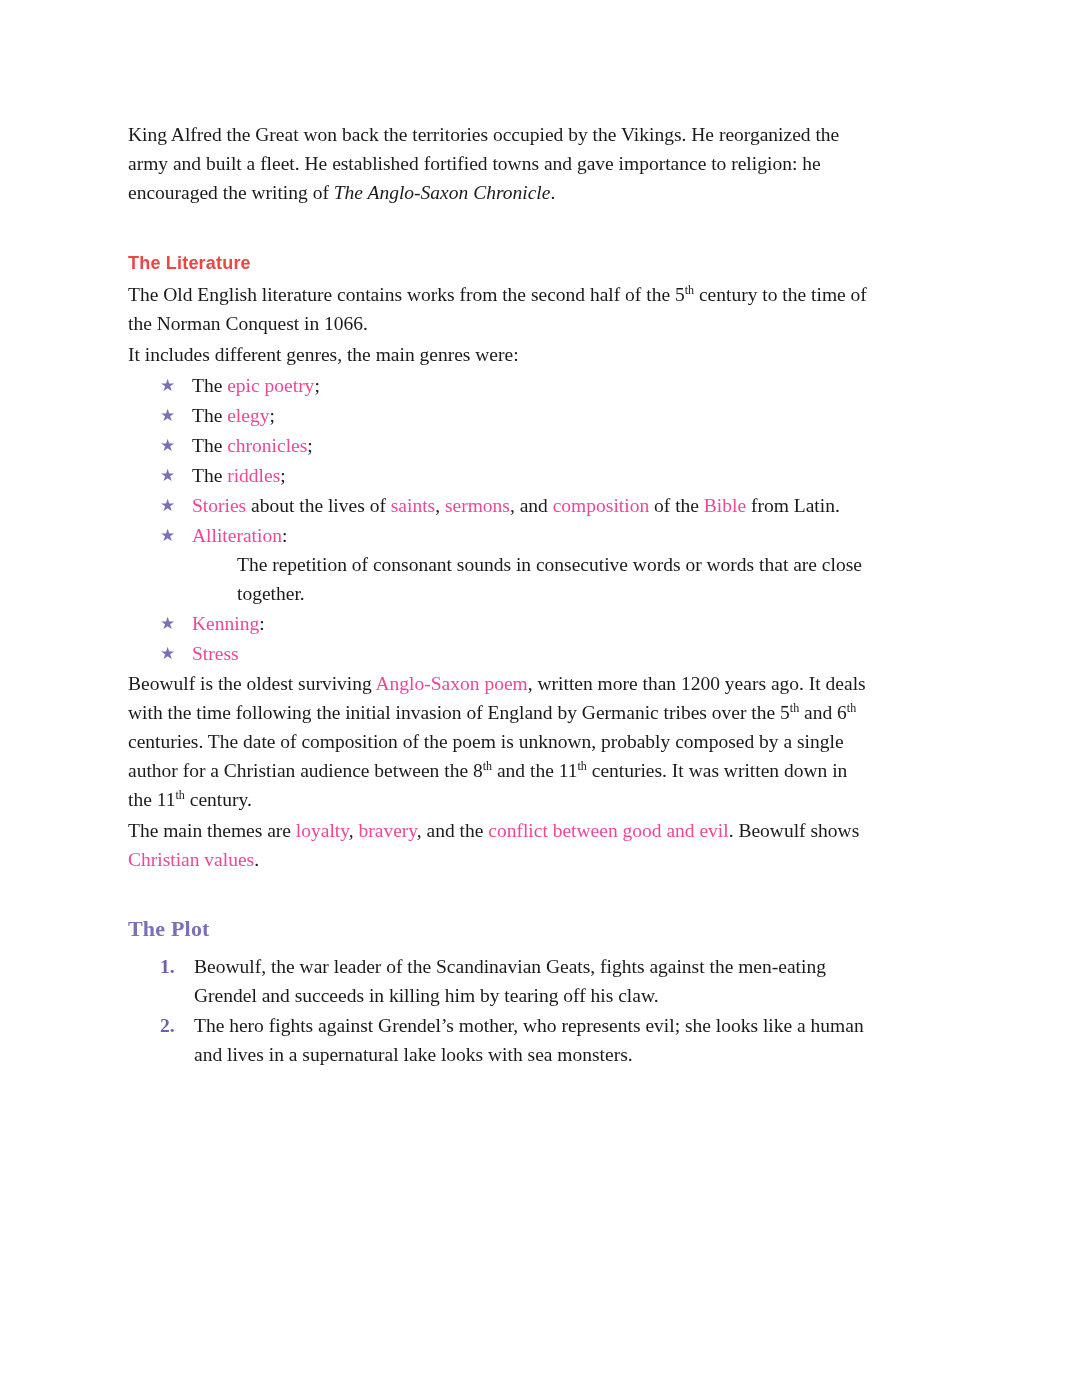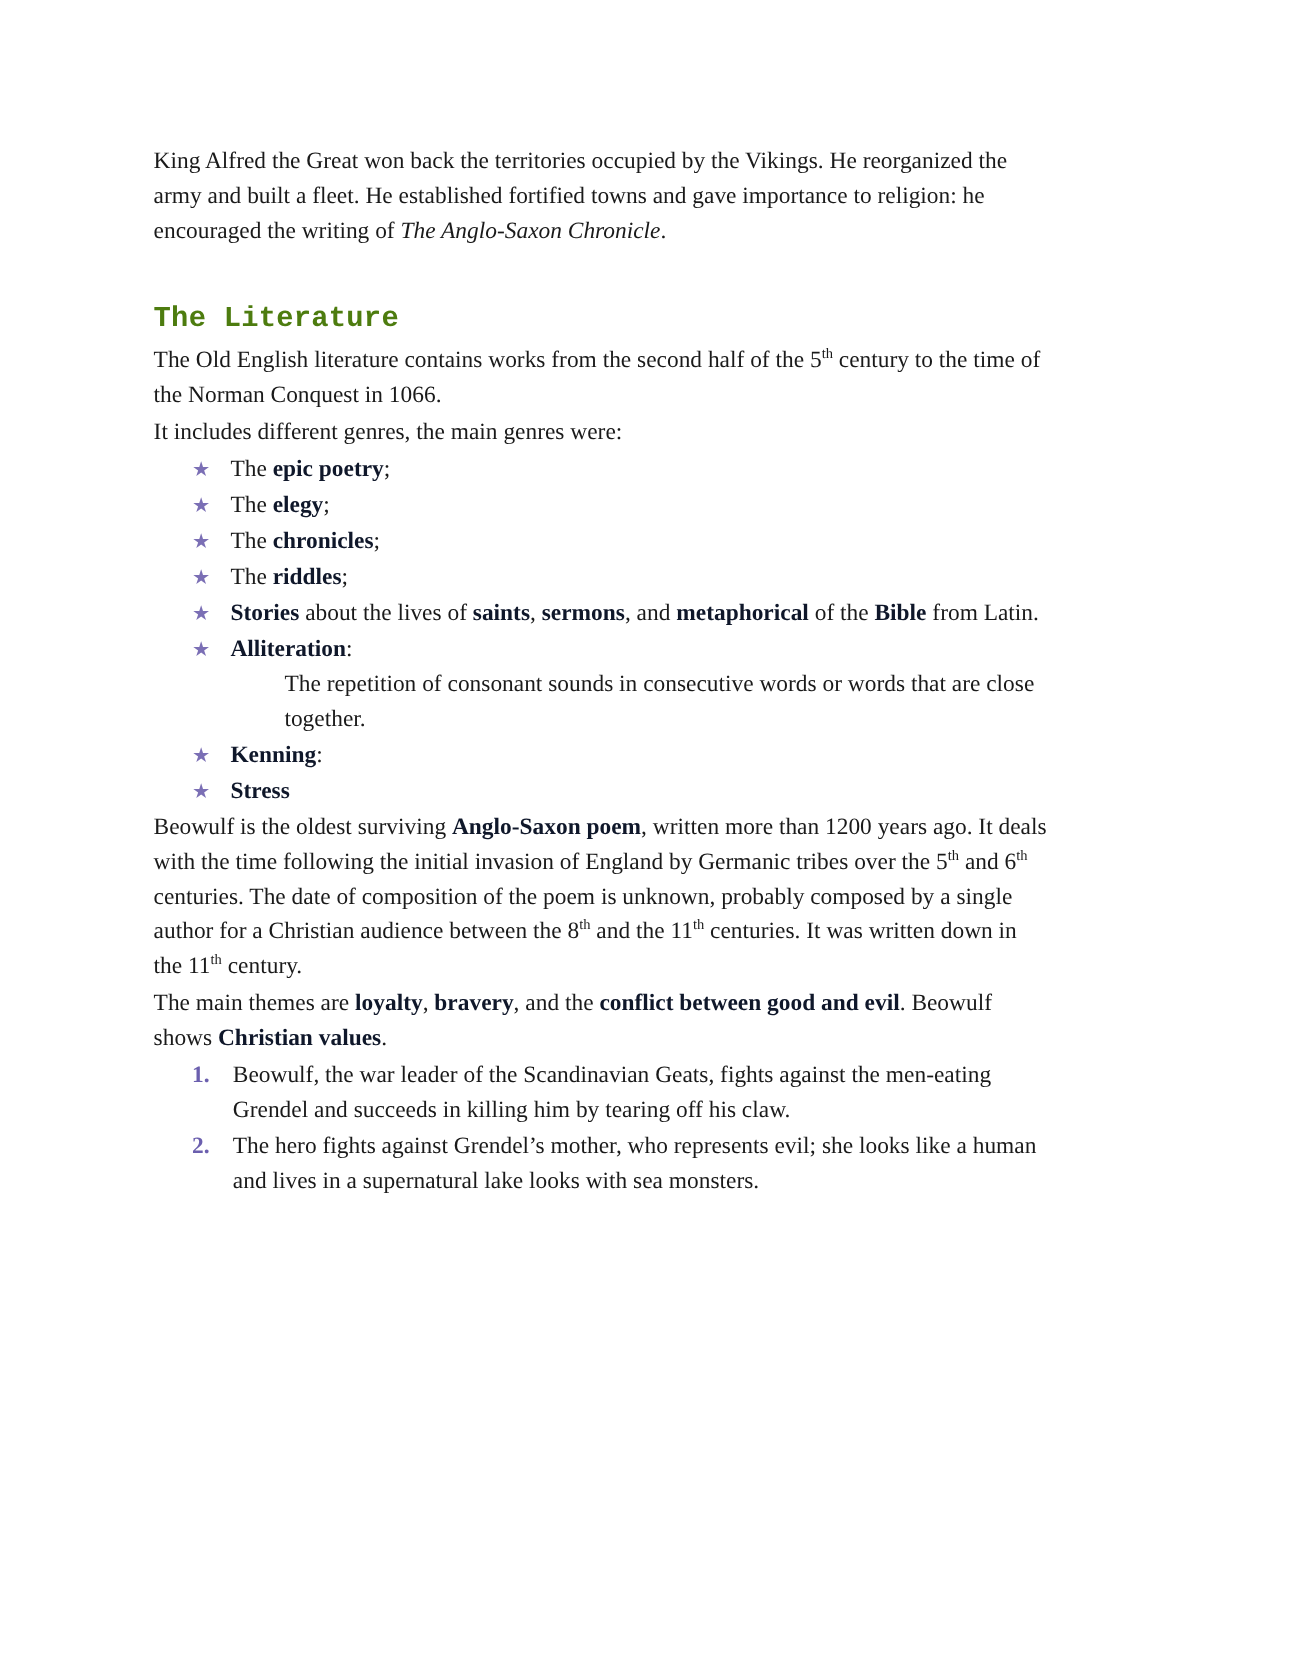--- a/index.html
+++ b/index.html
@@ -23,44 +23,44 @@
   }
   p, li {
     margin: 0;
     font-size: 19.5px;
     line-height: 29px;
   }
   .para {
     margin: 0 0 2px 0;
   }
   h2 {
-    font-family: Liberation Mono, monospace;
-    font-size: 24px;
+    font-family: Liberation Sans, sans-serif;
+    font-size: 18px;
     font-weight: bold;
-    color: #4d7c0f;
+    color: #ef4444;
     margin: 0 0 6px 0;
     letter-spacing: 0.2px;
   }
   h3 {
     font-family: "Liberation Serif", serif;
     font-size: 22px;
     font-weight: bold;
     color: #7b6fb5;
     margin: 0 0 10px 0;
     letter-spacing: 0.2px;
   }
   .h-sec {
     margin-top: 46px;
   }
   .h-sub {
     margin-top: 42px;
   }
   .kw {
-    color: #0f172a;
-    font-weight: bold;
+    color: #ec4899;
+    font-weight: normal;
   }
   .it {
     font-style: italic;
   }
   sup {
     font-size: 0.62em;
     vertical-align: super;
     line-height: 0;
   }
   ul.star {
@@ -131,21 +131,21 @@
     <li>
       <span class="bullet">★</span>
       <span>The </span><span class="kw">chronicles</span><span>;</span>
     </li>
     <li>
       <span class="bullet">★</span>
       <span>The </span><span class="kw">riddles</span><span>;</span>
     </li>
     <li>
       <span class="bullet">★</span>
-      <span class="kw">Stories</span><span> about the lives of </span><span class="kw">saints</span><span>, </span><span class="kw">sermons</span><span>, and </span><span class="kw">metaphorical</span><span> of the </span><span class="kw">Bible</span><span> from Latin.</span>
+      <span class="kw">Stories</span><span> about the lives of </span><span class="kw">saints</span><span>, </span><span class="kw">sermons</span><span>, and </span><span class="kw">composition</span><span> of the </span><span class="kw">Bible</span><span> from Latin.</span>
     </li>
   </ul>
 
 
   <ul class="star">
     <li>
       <span class="bullet">★</span>
       <span class="kw">Alliteration</span><span>:</span>
       <span class="sub">The repetition of consonant sounds in consecutive words or words that are close together.</span>
     </li>
@@ -157,20 +157,21 @@
       <span class="bullet">★</span>
       <span class="kw">Stress</span>
     </li>
   </ul>
 
 
   <p class="para"><span>Beowulf is the oldest surviving  </span><span class="kw">Anglo-Saxon poem</span><span>, written more than 1200 years ago. It deals with the time following the initial invasion of England by Germanic tribes over the 5</span><sup>th</sup><span> and 6</span><sup>th</sup><span> centuries. The date of composition of the poem is unknown, probably composed by a single author for a Christian audience between the 8</span><sup>th</sup><span> and the 11</span><sup>th</sup><span> centuries. It was written down in the 11</span><sup>th</sup><span> century.</span></p>
 
   <p class="para"><span>The main themes are </span><span class="kw">loyalty</span><span>, </span><span class="kw">bravery</span><span>, and the </span><span class="kw">conflict between good and evil</span><span>. Beowulf shows </span><span class="kw">Christian values</span><span>.</span></p>
 
+  <h3 class="h-sub">The Plot</h3>
 
 
   <ol class="num">
     <li>
       <span class="marker">1.</span>
       <span>Beowulf, the war leader of the Scandinavian Geats, fights against the men-eating Grendel and succeeds in killing him by tearing off his claw.</span>
     </li>
     <li>
       <span class="marker">2.</span>
       <span>The hero fights against Grendel’s mother, who represents evil; she looks like a human and lives in a supernatural lake looks with sea monsters.</span>

